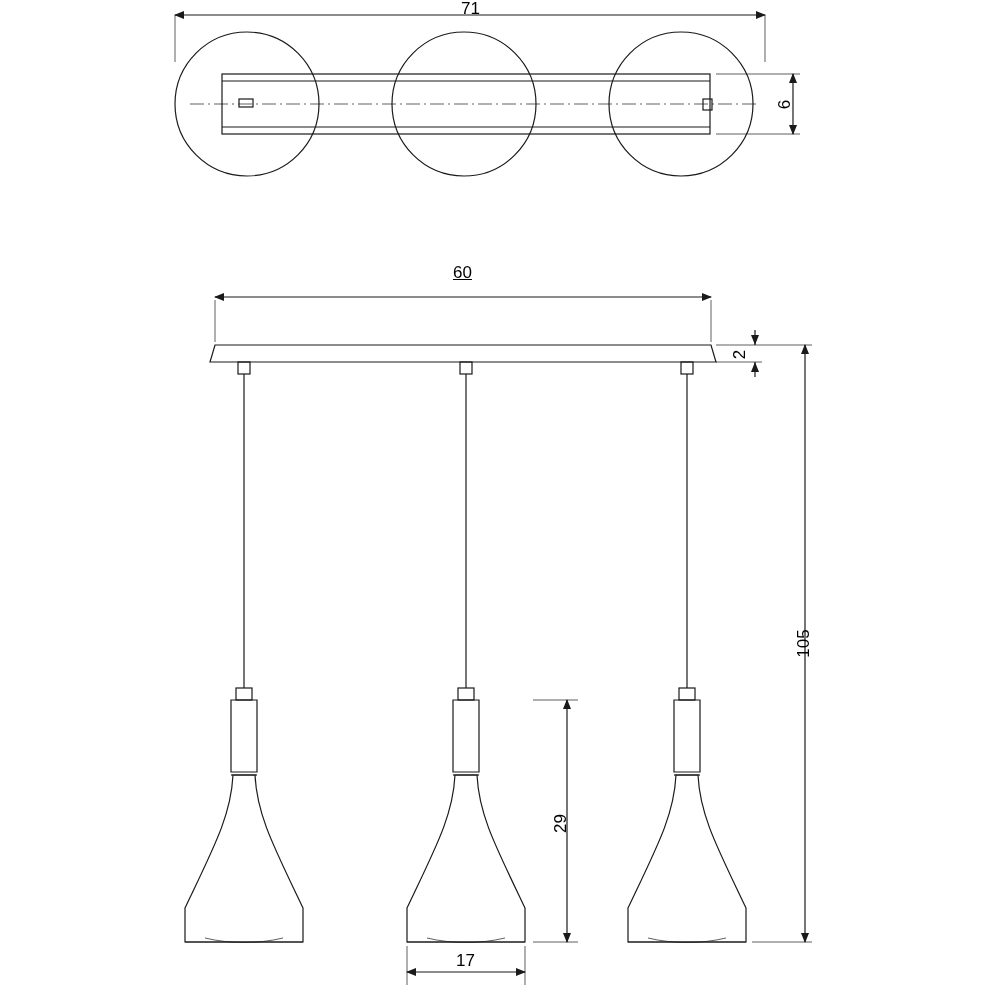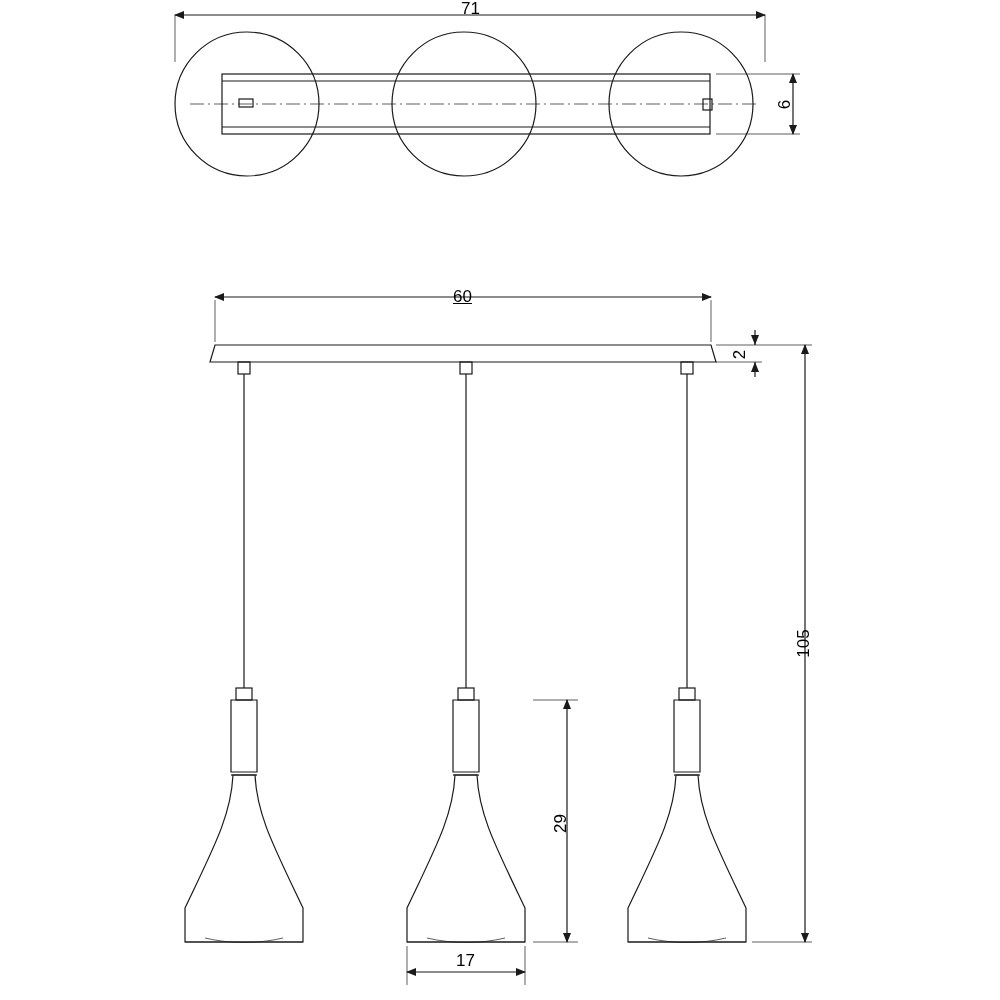--- a/index.html
+++ b/index.html
@@ -156,21 +156,21 @@
         <line x1="407" y1="972" x2="525" y2="972" marker-start="url(#arrHs)" marker-end="url(#arrH)"></line>
       </g>
 
     </g>
   </svg>
 
   <div class="dim-label" style="left:461px; top:0px;">71</div>
 
   <div class="dim-label rot" style="left:780px; top:96px;">6</div>
 
-  <div class="dim-label" style="left:453px; top:288px;text-decoration:underline;">60</div>
+  <div class="dim-label" style="left:453px; top:264px;text-decoration:underline;">60</div>
 
   <div class="dim-label rot" style="left:735px; top:346px;">2</div>
 
   <div class="dim-label rot" style="left:789px; top:635px;">105</div>
 
   <div class="dim-label rot" style="left:551px; top:815px;">29</div>
 
   <div class="dim-label" style="left:456px; top:952px;text-align:right;">17</div>
 
 </div>

